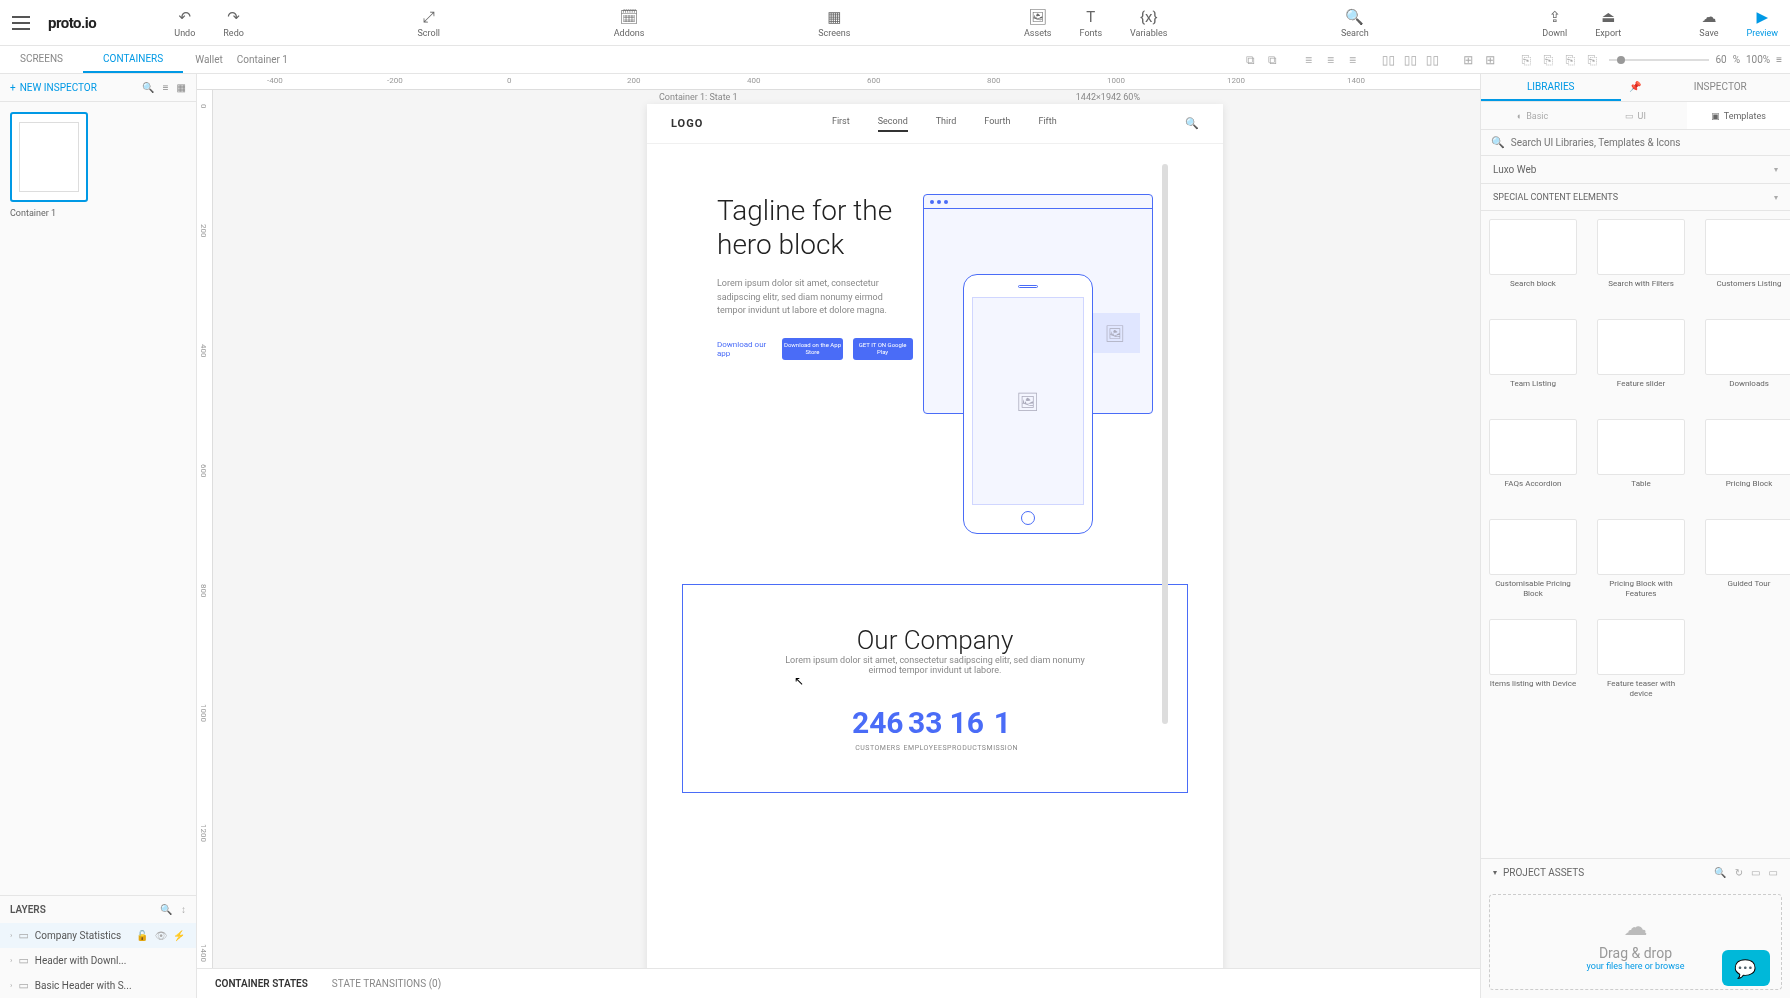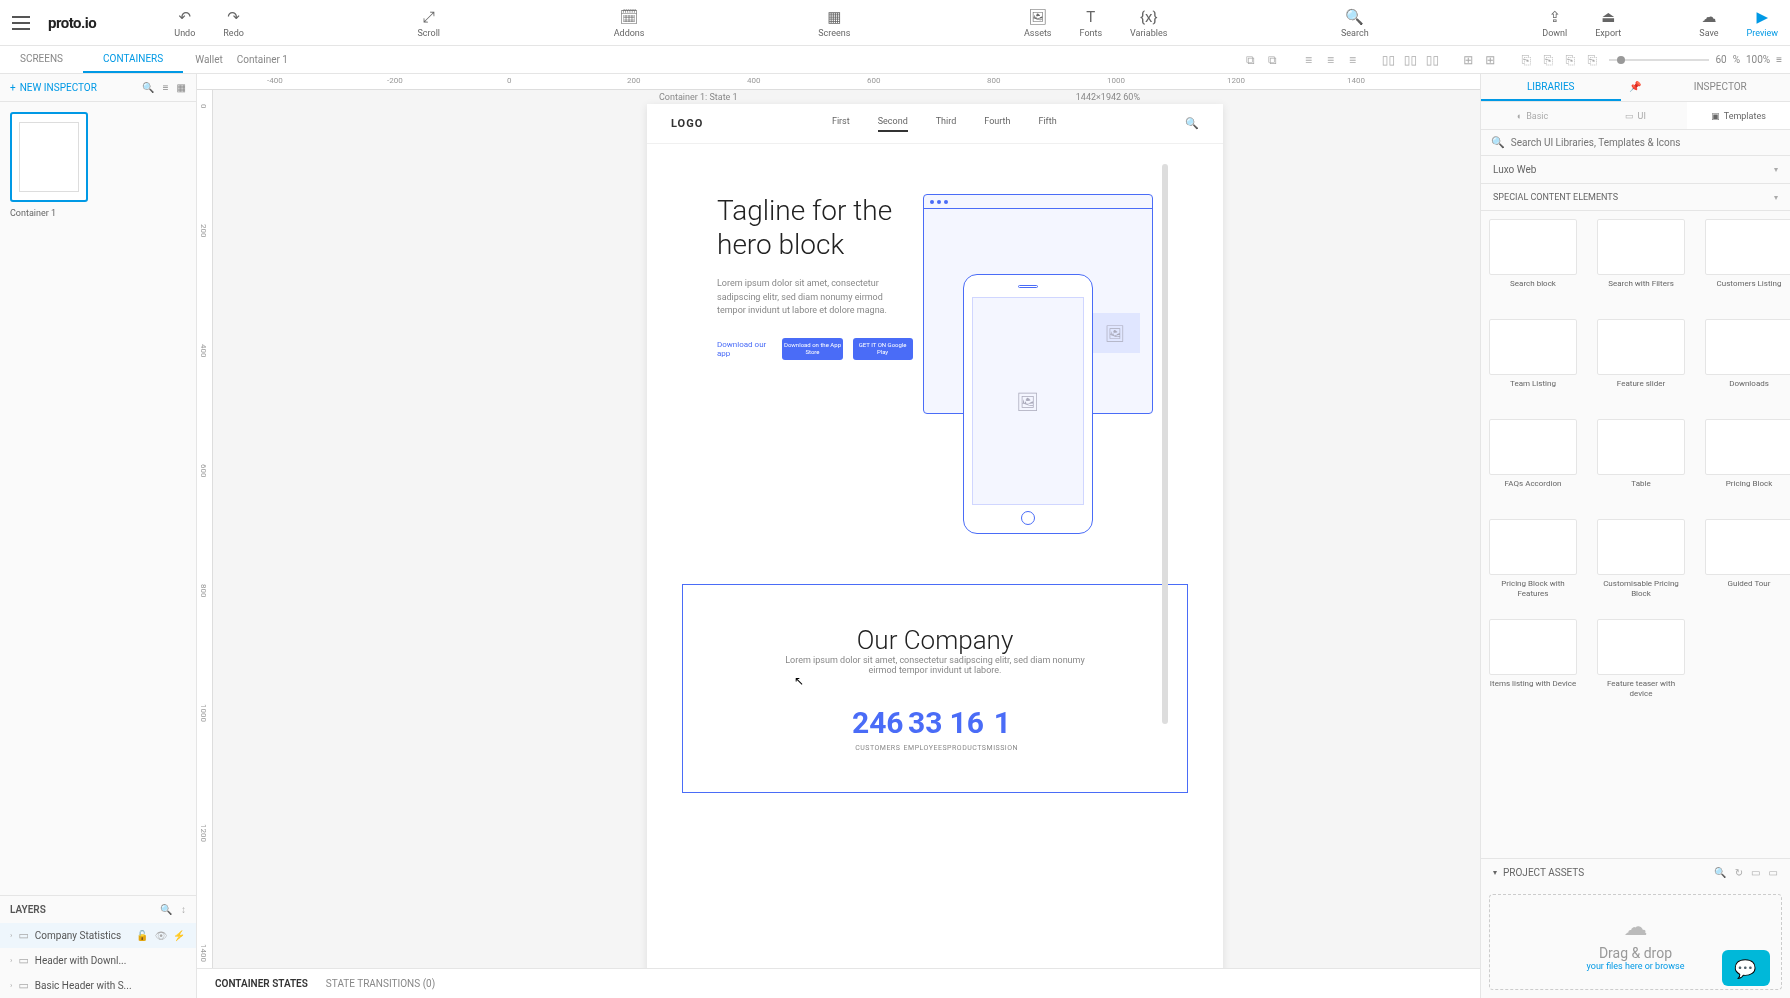--- a/index.html
+++ b/index.html
@@ -93,21 +93,21 @@
 .rp-thumb{width:88px;height:56px;background:#fff;border:1px solid #e5e5e5;border-radius:2px;display:flex;align-items:center;justify-content:center;color:#ccd;font-size:7px}
 .rp-item-label{font-size:8px;color:#666;text-align:center;line-height:1.2;height:20px}
 .rp-assets{margin-top:auto;border-top:1px solid #e5e5e5}
 .rp-assets-header{padding:8px 12px;font-size:10px;color:#666;display:flex;align-items:center;gap:6px}
 .rp-assets-header .icons{margin-left:auto;display:flex;gap:8px;color:#aaa}
 .dropzone{margin:8px;border:1.5px dashed #ccc;border-radius:4px;padding:18px;text-align:center;color:#aaa}
 .dropzone .cloud{font-size:24px;color:#bbb}
 .dropzone .dd-title{font-size:14px;color:#999;margin-top:4px}
 .dropzone .dd-sub{font-size:9px;color:#bbb}
 .dropzone .dd-sub span{color:#0099e5}
-.bottom-tabs{position:absolute;bottom:0;left:197px;right:310px;height:30px;background:#fff;border-top:1px solid #e5e5e5;display:flex;align-items:center;padding:0 18px;gap:18px;font-size:10px;color:#888}
+.bottom-tabs{position:absolute;bottom:0;left:197px;right:310px;height:30px;background:#fff;border-top:1px solid #e5e5e5;display:flex;align-items:center;padding:0 18px;gap:24px;font-size:10px;color:#888}
 .bottom-tabs .bt{cursor:pointer}
 .bottom-tabs .bt.active{color:#333;font-weight:600}
 .chat-bubble{position:absolute;right:20px;bottom:12px;width:48px;height:36px;background:#00b8d9;border-radius:6px;display:flex;align-items:center;justify-content:center;color:#fff;font-size:18px}
 .vscroll{position:absolute;right:312px;top:90px;width:6px;height:560px;background:#ddd;border-radius:3px}
 .cursor{position:absolute;left:597px;top:600px;font-size:12px;color:#000;pointer-events:none}
 </style>
 </head>
 <body>
 
 <div class="topbar">
@@ -434,25 +434,25 @@
         <div class="rp-item">
           <div class="rp-thumb"></div>
           <div class="rp-item-label">Table</div>
         </div>
         <div class="rp-item">
           <div class="rp-thumb"></div>
           <div class="rp-item-label">Pricing Block</div>
         </div>
         <div class="rp-item">
           <div class="rp-thumb"></div>
+          <div class="rp-item-label">Customisable Pricing Block</div>
+        </div>
+        <div class="rp-item">
+          <div class="rp-thumb"></div>
           <div class="rp-item-label">Pricing Block with Features</div>
-        </div>
-        <div class="rp-item">
-          <div class="rp-thumb"></div>
-          <div class="rp-item-label">Customisable Pricing Block</div>
         </div>
         <div class="rp-item">
           <div class="rp-thumb"></div>
           <div class="rp-item-label">Guided Tour</div>
         </div>
         <div class="rp-item">
           <div class="rp-thumb"></div>
           <div class="rp-item-label">Items listing with Device</div>
         </div>
         <div class="rp-item">

